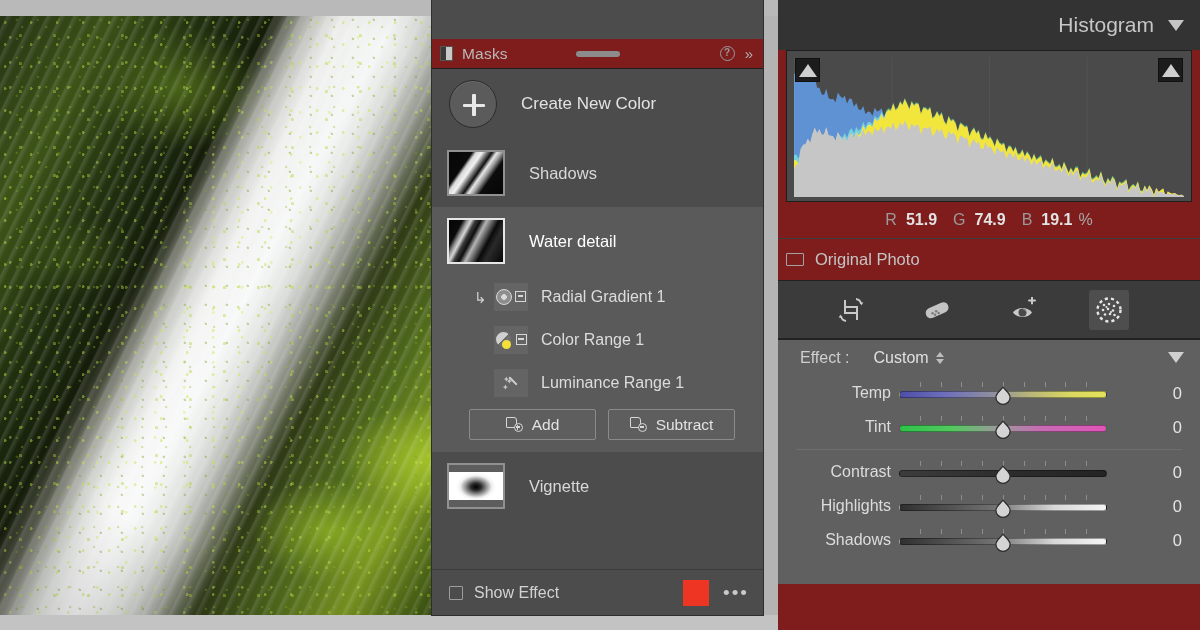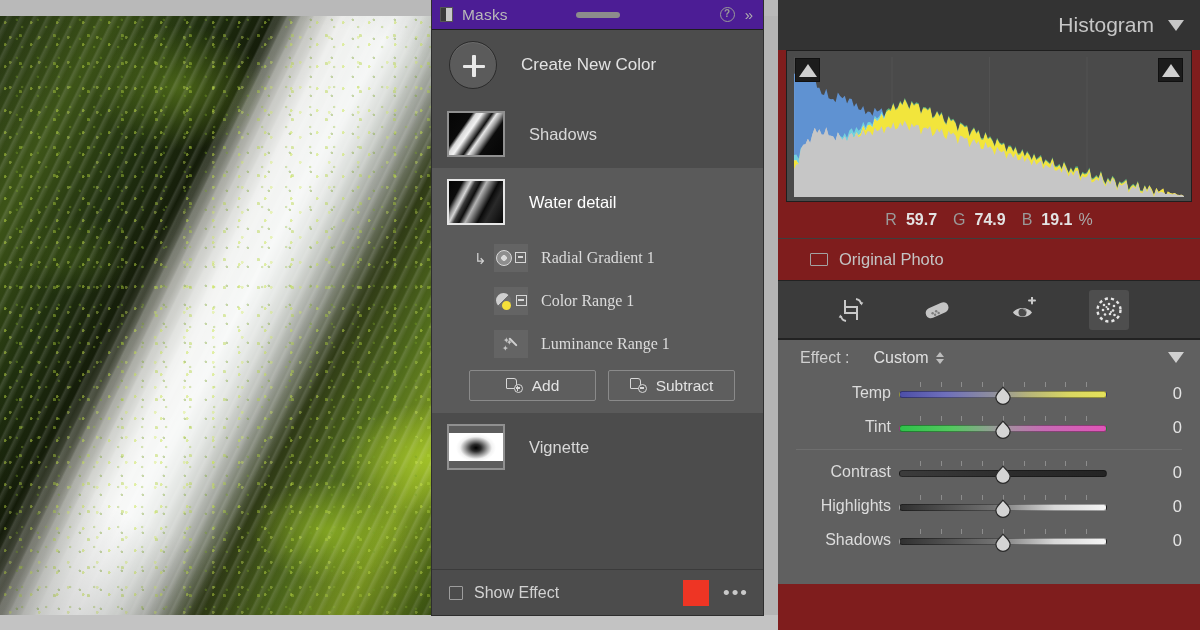--- a/index.html
+++ b/index.html
@@ -90,24 +90,25 @@
   
   #masks-panel {
     position: absolute; left: 431px; top: 0; width: 333px; height: 616px;
     background: #4c4c4c;
     border-left: 1px solid #2e2e2e;
     border-right: 1px solid #2e2e2e;
     border-bottom: 1px solid #2e2e2e;
     display: flex; flex-direction: column;
   }
   #masks-header {
-    height: 30px; background: #4c1d95;
+    height: 30px; background: #7f1d1d;
     display: flex; align-items: center; padding: 0 10px 0 8px;
     flex: 0 0 30px; position: relative;
     border-bottom: 1px solid #1e1e1e;
+    margin-top: 39px;
   }
   .mh-glyph {
     width: 13px; height: 15px; margin-right: 9px;
     background: linear-gradient(to right, #3a3a3a 0 50%, #c9c9c9 50% 100%);
     border: 1px solid #555;
   }
   #masks-title { color: #b9b9b9; font-size: 15.5px; letter-spacing: .2px; }
   #masks-drag {
     position: absolute; left: 50%; transform: translateX(-50%);
     width: 44px; height: 6px; border-radius: 3px; background: #8c8c8c;
@@ -219,21 +220,21 @@
   }
   .ic-lum { width: 18px; height: 16px; position: relative; }
   .ic-lum .star {
     position:absolute; color:#c7c7c7; font-size: 8px; line-height: 1;
   }
   .ic-lum .wand {
     position: absolute; left: 7px; top: 1px; width: 11px; height: 2.4px;
     background: #cfcfcf; transform: rotate(45deg); transform-origin: left center;
     border-radius: 1px;
   }
-  .sub-label { color: #dcdcdc; font-size: 16px; margin-left: 13px; font-family: Liberation Serif, serif; }
+  .sub-label { color: #dcdcdc; font-size: 16px; margin-left: 13px; }
 
   .addsub-row {
     display: flex; gap: 12px; padding: 5px 28px 12px 37px; background: #5a5a5a;
   }
   .as-btn {
     flex: 1; height: 31px; background: #5e5e5e; border: 1px solid #8a8a8a;
     border-radius: 2px; color: #e2e2e2; font-size: 15.5px;
     display: flex; align-items: center; justify-content: center; gap: 9px;
   }
   .as-icon { width: 17px; height: 15px; position: relative; }
@@ -300,21 +301,21 @@
   }
   #rgb-row {
     height: 36px; display: flex; align-items: center; justify-content: center;
     gap: 0; color: #a9a9a9; font-size: 16px;
   }
   .rgb-k { color: #9a9a9a; margin-left: 16px; margin-right: 9px; }
   .rgb-k:first-child { margin-left: 0; }
   .rgb-v { color: #e3e3e3; font-weight: bold; }
   .rgb-pct { color: #a9a9a9; margin-left: 6px; }
   #orig-row {
-    height: 42px; display: flex; align-items: center; padding-left: 32px;
+    height: 42px; display: flex; align-items: center; padding-left: 8px;
     border-top: 1px solid #3e3e3e;
   }
   .orig-box { width: 18px; height: 13px; border: 1.5px solid #a3a3a3; border-radius: 1px; }
   .orig-label { color: #c4c4c4; font-size: 16.5px; margin-left: 11px; }
 
   #tool-strip {
     height: 59px; background: #3b3b3b;
     border-top: 1px solid #222; border-bottom: 1px solid #222;
     display: flex; align-items: center; justify-content: center; gap: 46px;
     padding-right: 18px;
@@ -518,21 +519,21 @@
       <div class="clip-btn left">
           <div class="tri-up"></div>
         </div>
       <div class="clip-btn right">
           <div class="tri-up"></div>
         </div>
     </div>
 
     <div id="rgb-row">
       <span class="rgb-k">R</span>
-      <span class="rgb-v">59.7</span>
+      <span class="rgb-v">51.9</span>
       <span class="rgb-k">G</span>
       <span class="rgb-v">74.9</span>
       <span class="rgb-k">B</span>
       <span class="rgb-v">19.1</span>
       <span class="rgb-pct">%</span>
     </div>
 
     <div id="orig-row">
       <div class="orig-box"></div>
       <div class="orig-label">Original Photo</div>

